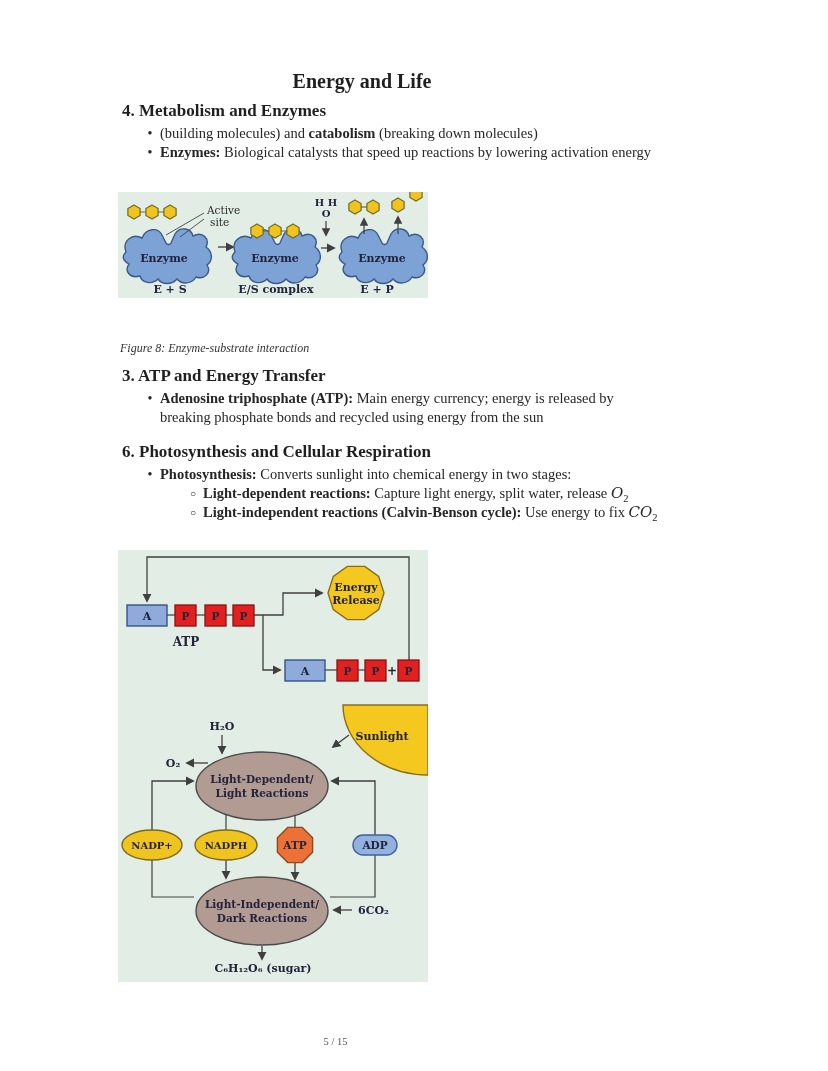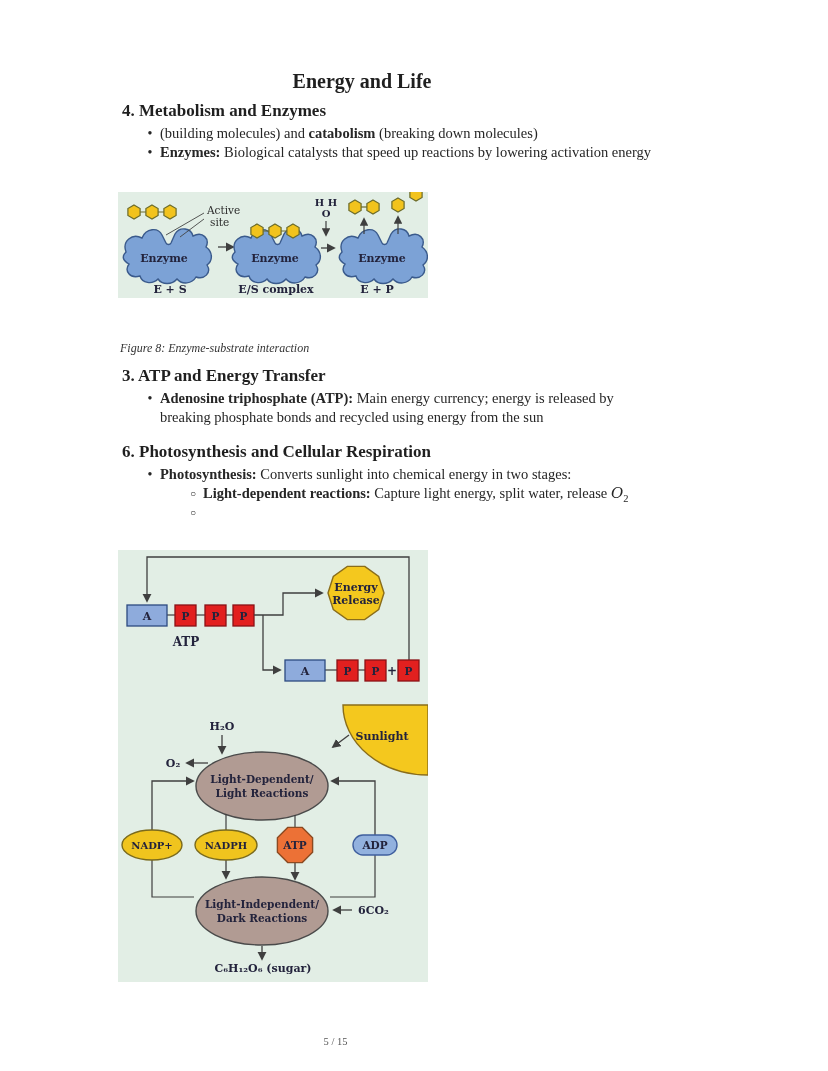--- a/index.html
+++ b/index.html
@@ -129,20 +129,21 @@
   </div>
   <div class="li sub">
     <span class="marker m2">○</span>
     <div class="btext">
       <div class="line"><span class="bold">Light-dependent reactions:</span><span> Capture light energy, split water, release </span><span class="math">O</span><sub class="msub">2</sub></div>
     </div>
   </div>
   <div class="li sub">
     <span class="marker m2">○</span>
     <div class="btext">
+      <div class="line"><span class="bold">Light-independent reactions (Calvin-Benson cycle):</span><span> Use energy to fix </span><span class="math">CO</span><sub class="msub">2</sub></div>
     </div>
   </div>
 </div>
 
 <svg class="abs" style="left:118px;top:550px;" width="310" height="432" viewBox="0 0 310 432">
   <defs>
     <marker id="arrB" viewBox="0 0 10 10" refX="8" refY="5" markerWidth="7" markerHeight="7" orient="auto-start-reverse">
       <path d="M0,0 L10,5 L0,10 z" fill="#3f3f3f"></path>
     </marker>
   </defs>

